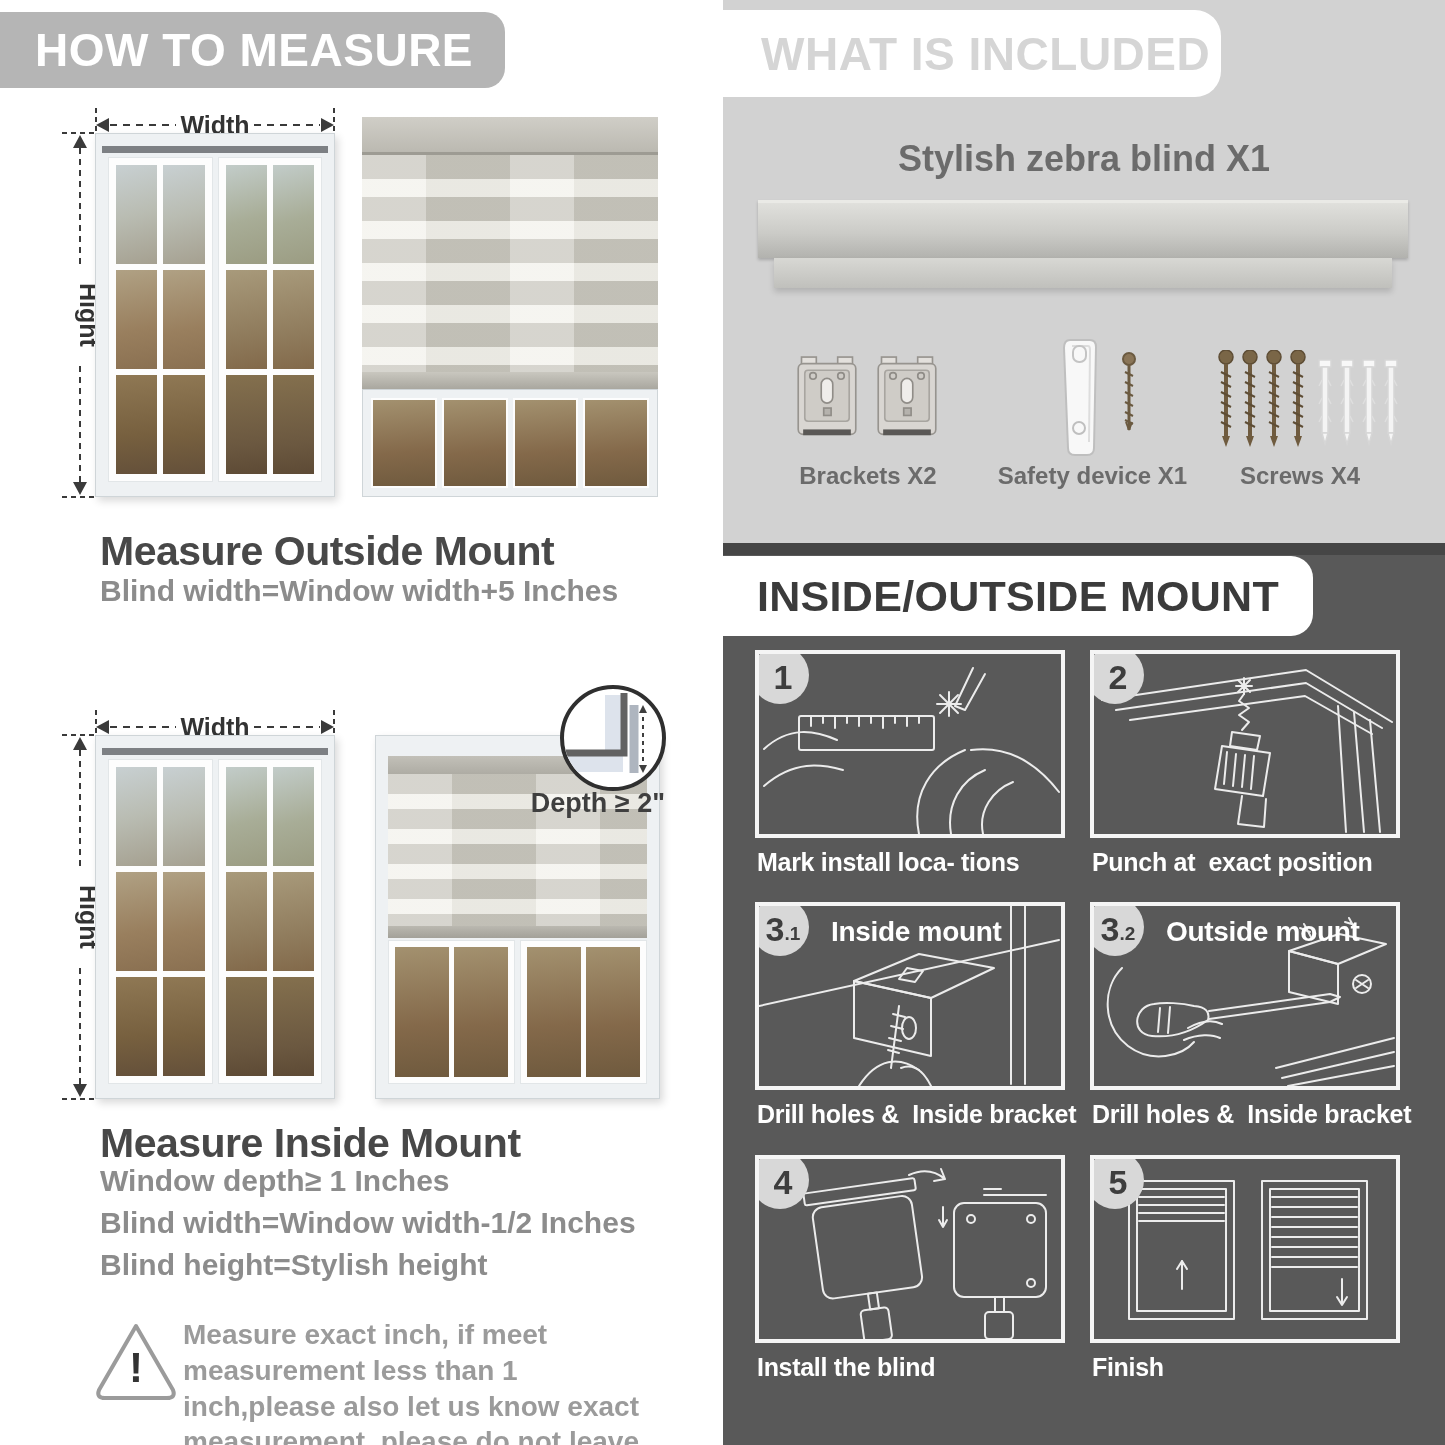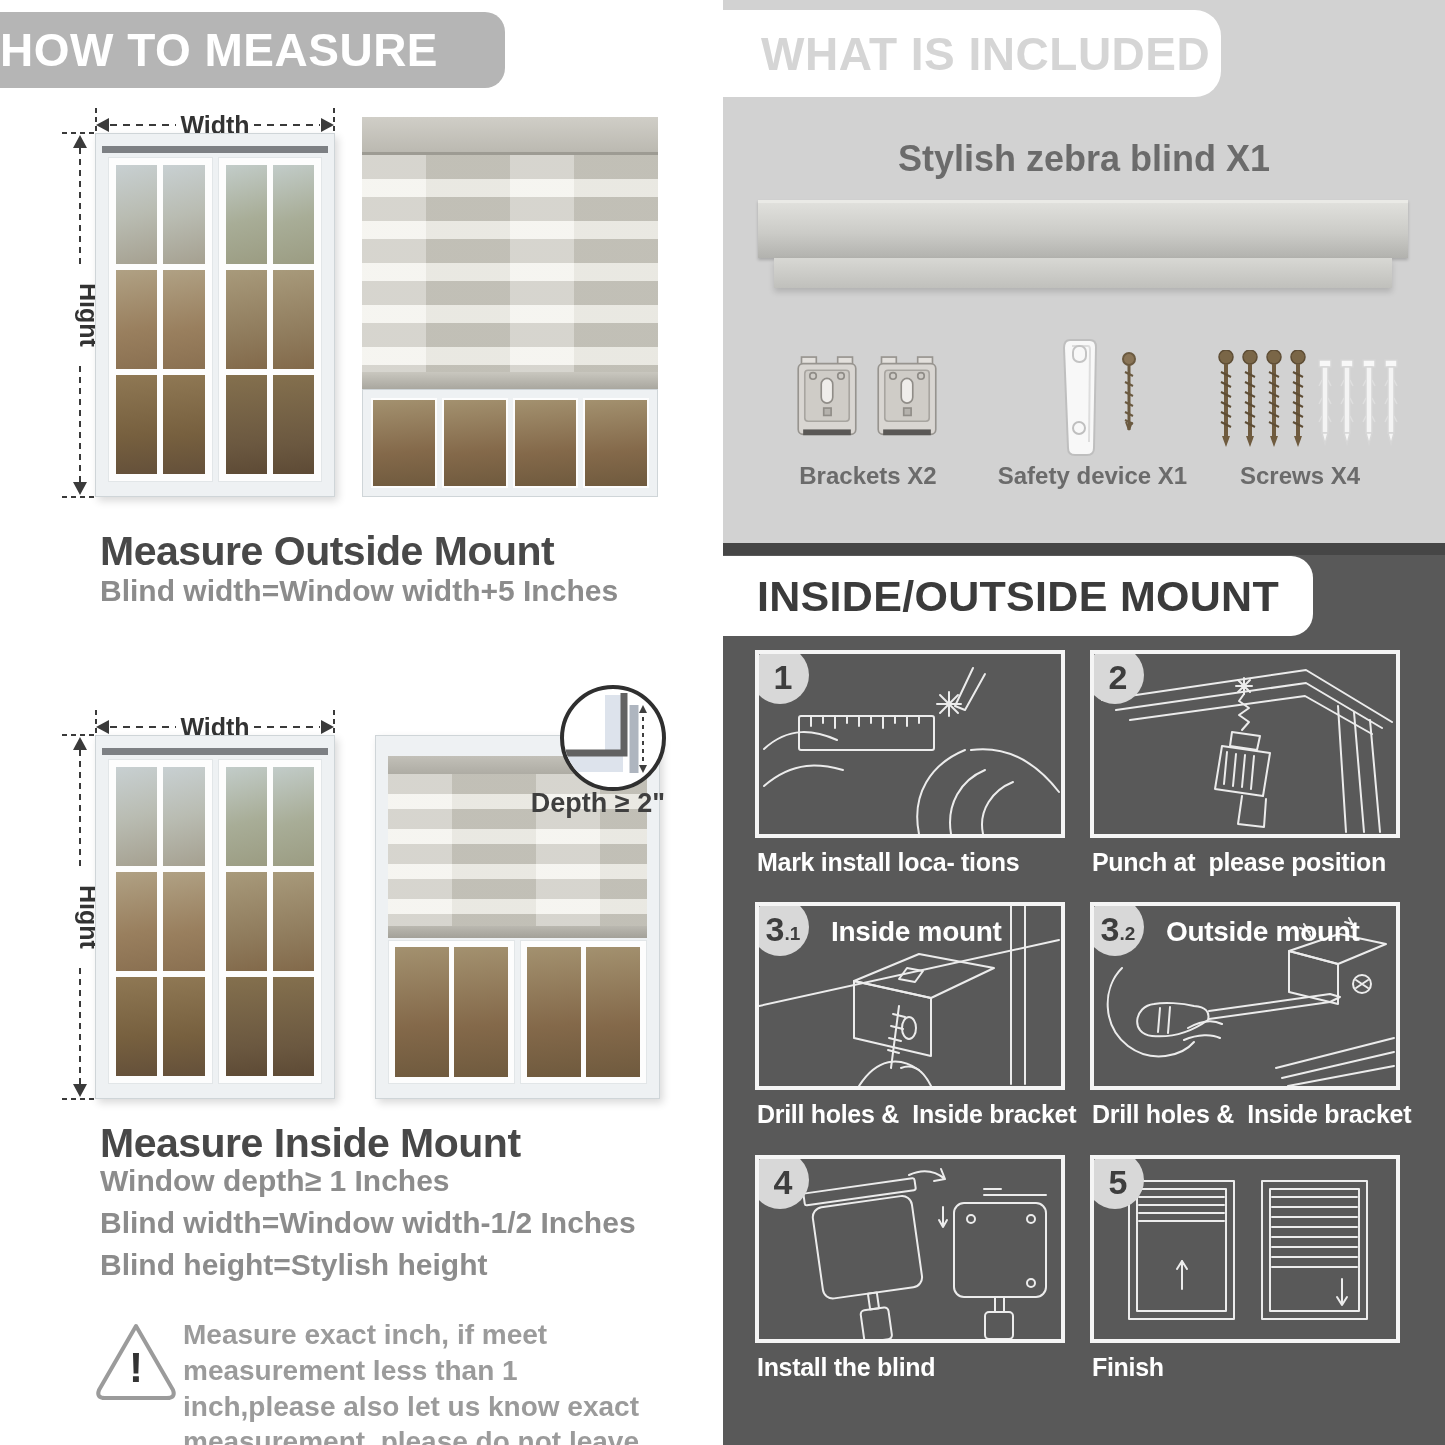--- a/index.html
+++ b/index.html
@@ -6,21 +6,21 @@
   body { background:#fff; font-family:"Liberation Sans", sans-serif; }
   .page { position:relative; width:1445px; height:1445px; background:#ffffff; overflow:hidden; }
 
   
   .right-bg   { position:absolute; left:723px; top:0; width:722px; height:543px; background:#d2d2d2; }
   .dark-strip { position:absolute; left:723px; top:543px; width:722px; height:12px; background:#464646; }
   .dark-bg    { position:absolute; left:723px; top:555px; width:722px; height:890px; background:#595959; }
 
   
   .howto-banner { position:absolute; left:0; top:12px; width:505px; height:76px; background:#b5b5b5;
-                  border-radius:0 20px 20px 0; display:flex; align-items:center; }
+                  border-radius:0 20px 20px 0; display:flex; align-items:center; padding-left:35px; }
   .howto-banner span { font-size:46px; font-weight:800; color:#ffffff; letter-spacing:.5px; }
   .included-banner { position:absolute; left:723px; top:10px; width:498px; height:87px; background:#ffffff;
                   border-radius:0 26px 26px 0; display:flex; align-items:center; padding-left:38px; }
   .included-banner span { font-size:46px; font-weight:800; color:#d5d5d5; letter-spacing:.5px; }
   .mount-banner { position:absolute; left:723px; top:556px; width:590px; height:80px; background:#ffffff;
                   border-radius:0 22px 22px 0; display:flex; align-items:center; padding-left:34px; }
   .mount-banner span { font-size:43px; font-weight:800; color:#3b3b3b; letter-spacing:.3px; }
 
   
   .window { position:absolute; background:#eef1f3; border:1px solid #cfd5d8; box-shadow:3px 4px 8px rgba(0,0,0,.15); }
@@ -405,21 +405,21 @@
       <path d="M138,78 L166,82 L163,96 L136,92 Z"></path>
       <path d="M128,92 L176,99 L169,142 L121,135 Z"></path>
       <path d="M133,98 L130,130 M142,100 L139,132 M151,101 L148,133 M160,102 L157,135"></path>
       <path d="M148,142 L144,170 L170,173 L172,145"></path>
     </svg>
     <div class="badge">
       <span class="num">2</span>
         <span class="sub"></span>
     </div>
   </div>
-  <div class="caption" style="left:1092px; top:848px;">Punch at  please position</div>
+  <div class="caption" style="left:1092px; top:848px;">Punch at  exact position</div>
 
   <div class="panel" style="left:755px; top:902px;">
     <svg class="art" viewBox="0 0 302 180">
       <path d="M0,100 L300,34"></path>
       <path d="M252,0 L252,178 M266,0 L266,178"></path>
       <path d="M95,75 L160,48 L235,62 L172,92 Z"></path>
       <path d="M95,75 L172,92 L172,150 L95,132 Z"></path>
       <path d="M148,62 l16,3 l-8,11 l-16,-3 Z"></path>
       <ellipse cx="150" cy="122" rx="7" ry="11"></ellipse>
       <path d="M140,100 L132,162 M134,108 l12,3 M132,120 l12,3 M130,132 l12,3 M129,144 l11,3"></path>

